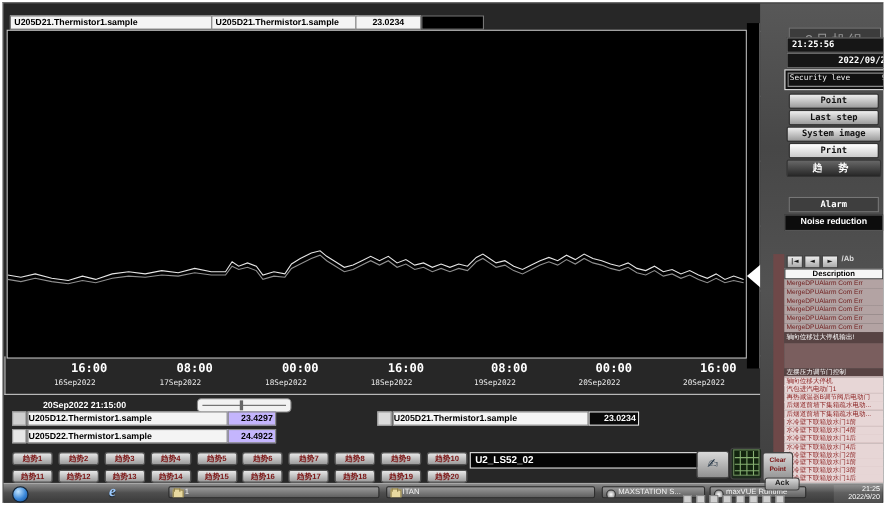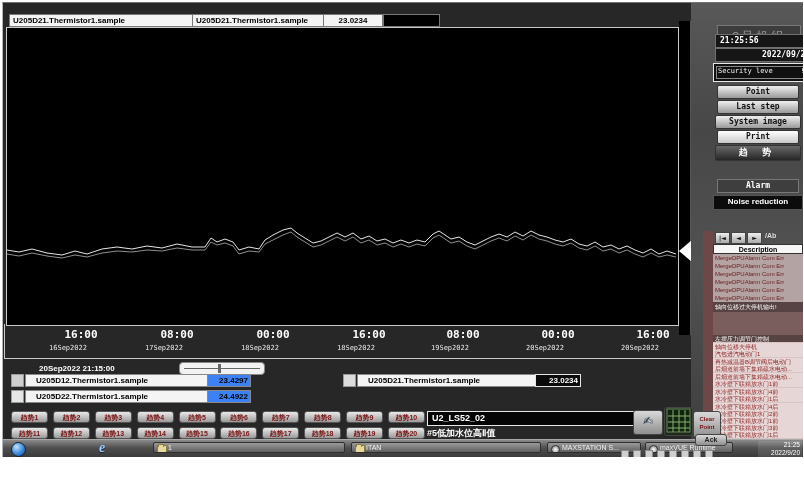--- a/index.html
+++ b/index.html
@@ -32,23 +32,23 @@
          font:7px "DejaVu Sans Mono",monospace;}
   
   .curtime{position:absolute;left:36px;top:361px;width:134px;text-align:left;color:#fff;
            font:bold 8px "Liberation Sans",sans-serif;}
   .slider{position:absolute;left:176px;top:359px;width:84px;height:11px;background:#f2f2f2;
           border-radius:4px;border:1px solid #888;}
   .slider .rail{position:absolute;left:4px;right:4px;top:5px;height:1px;background:#666;}
   .slider .hand{position:absolute;left:38px;top:1px;width:3px;height:9px;background:#666;}
   .swatch{position:absolute;width:11px;height:11px;border:1px solid #999;}
   .plabel{position:absolute;height:11px;background:#f4f4f4;color:#000;border:1px solid #888;
-          font:bold 8px "Liberation Sans",sans-serif;line-height:11px;padding-left:10px;
+          font:bold 8px "Liberation Sans",sans-serif;line-height:11px;padding-left:0;
           white-space:nowrap;overflow:hidden;}
-  .pval{position:absolute;height:11px;background:#3b82f6;color:#000;border:1px solid #888;
+  .pval{position:absolute;height:11px;background:#c4b5fd;color:#000;border:1px solid #888;
         font:bold 8px "Liberation Sans",sans-serif;line-height:11px;text-align:right;padding-right:2px;}
   .pval.dark{background:#0a0a0a;color:#fff;border:1px solid #e6e6e6;}
   
   .tabrow{position:absolute;left:8px;width:414px;height:13px;display:flex;justify-content:space-between;}
   .tab{width:37px;height:12px;background:linear-gradient(#e9e9e9,#9a9a9a);border:1px solid #555;
        border-radius:3px;color:#7a1414;font:bold 7px "Liberation Sans",sans-serif;
        line-height:11px;text-align:center;box-sizing:border-box;}
   .namebox{position:absolute;left:424px;top:408px;width:228px;height:13px;background:#050505;
            border:1px solid #e8e8e8;color:#fff;font:bold 9px "Liberation Sans",sans-serif;
            line-height:13px;padding-left:4px;white-space:nowrap;}
@@ -208,21 +208,20 @@
     <div class="tab">趋势13</div>
     <div class="tab">趋势14</div>
     <div class="tab">趋势15</div>
     <div class="tab">趋势16</div>
     <div class="tab">趋势17</div>
     <div class="tab">趋势18</div>
     <div class="tab">趋势19</div>
     <div class="tab">趋势20</div>
   </div>
   <div class="namebox">U2_LS52_02</div>
-  <div class="descline">#5低加水位高Ⅱ值</div>
 
   <div class="toolbtn" style="left:630px;top:407px;width:28px;height:23px;">
     <span class="handglyph">✍</span>
   </div>
   <div class="toolbtn" style="left:661px;top:404px;width:27px;height:27px;background:#1d2a1d;">
     <svg width="25" height="25">
       <rect x="1" y="1" width="23" height="23" fill="#12240f" stroke="#6a8a5a"></rect>
       <line x1="7" y1="2" x2="7" y2="24" stroke="#86b072"></line>
           <line x1="13" y1="2" x2="13" y2="24" stroke="#86b072"></line>
       <line x1="19" y1="2" x2="19" y2="24" stroke="#86b072"></line>

